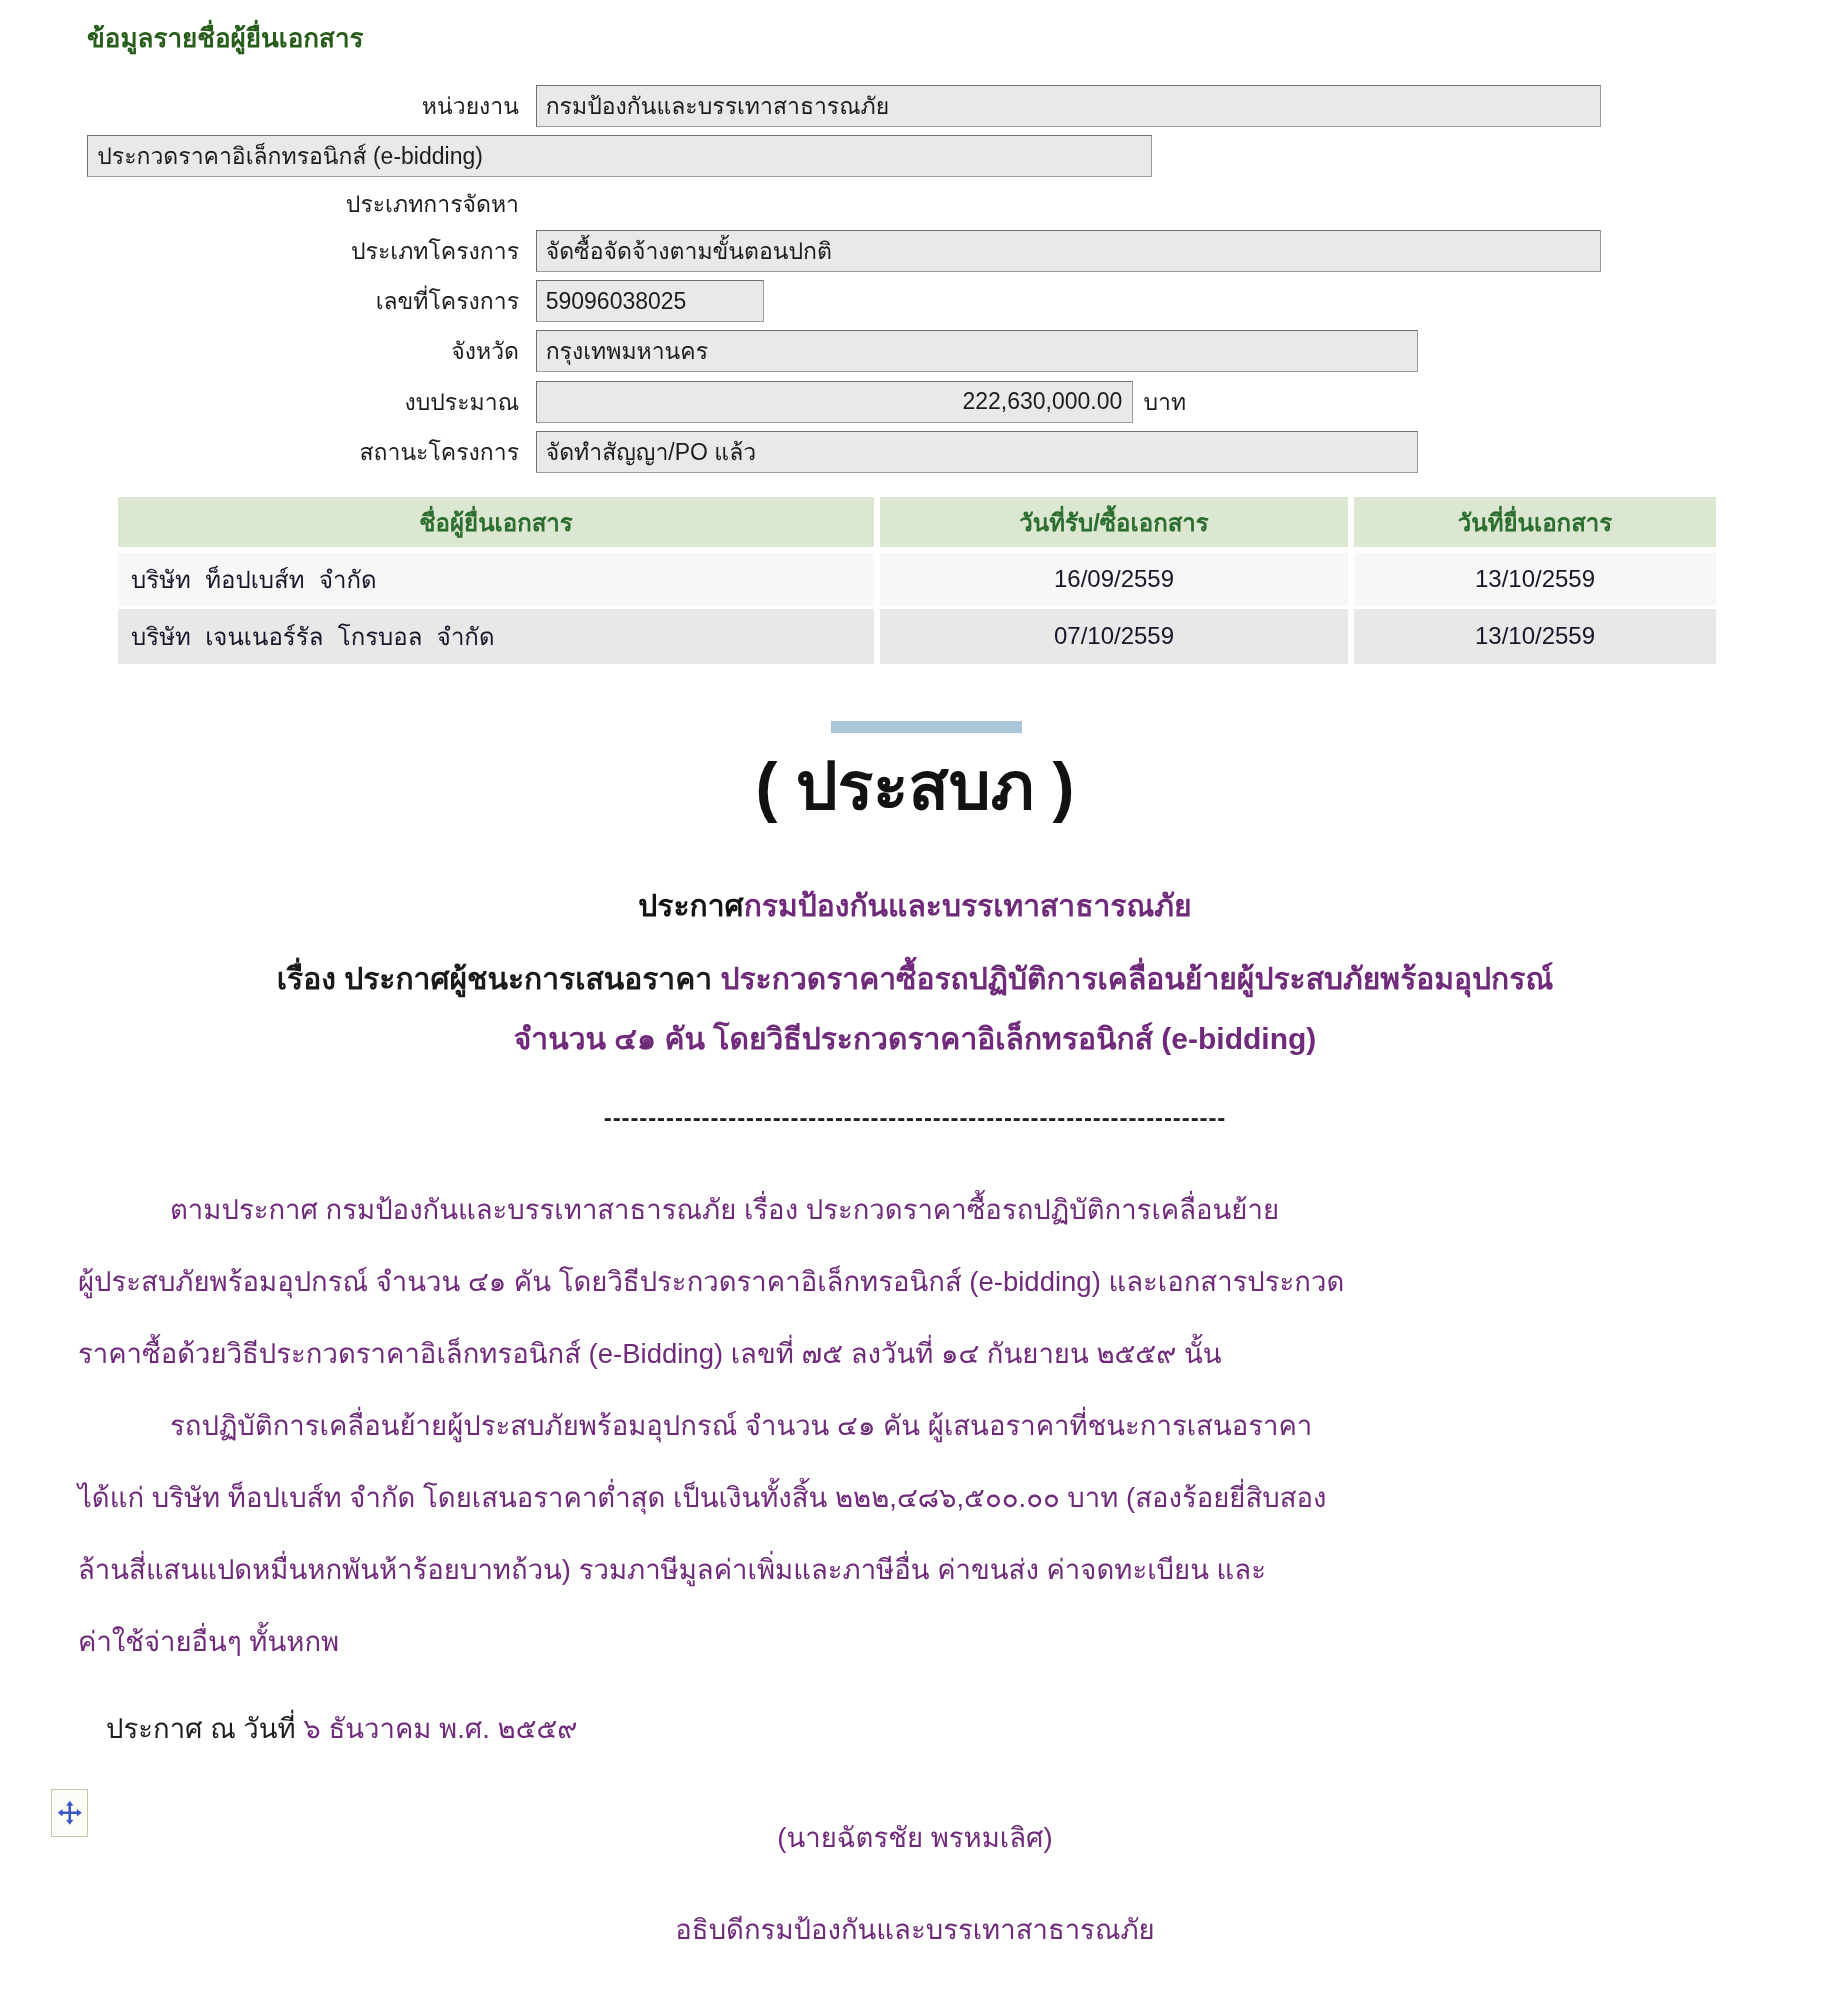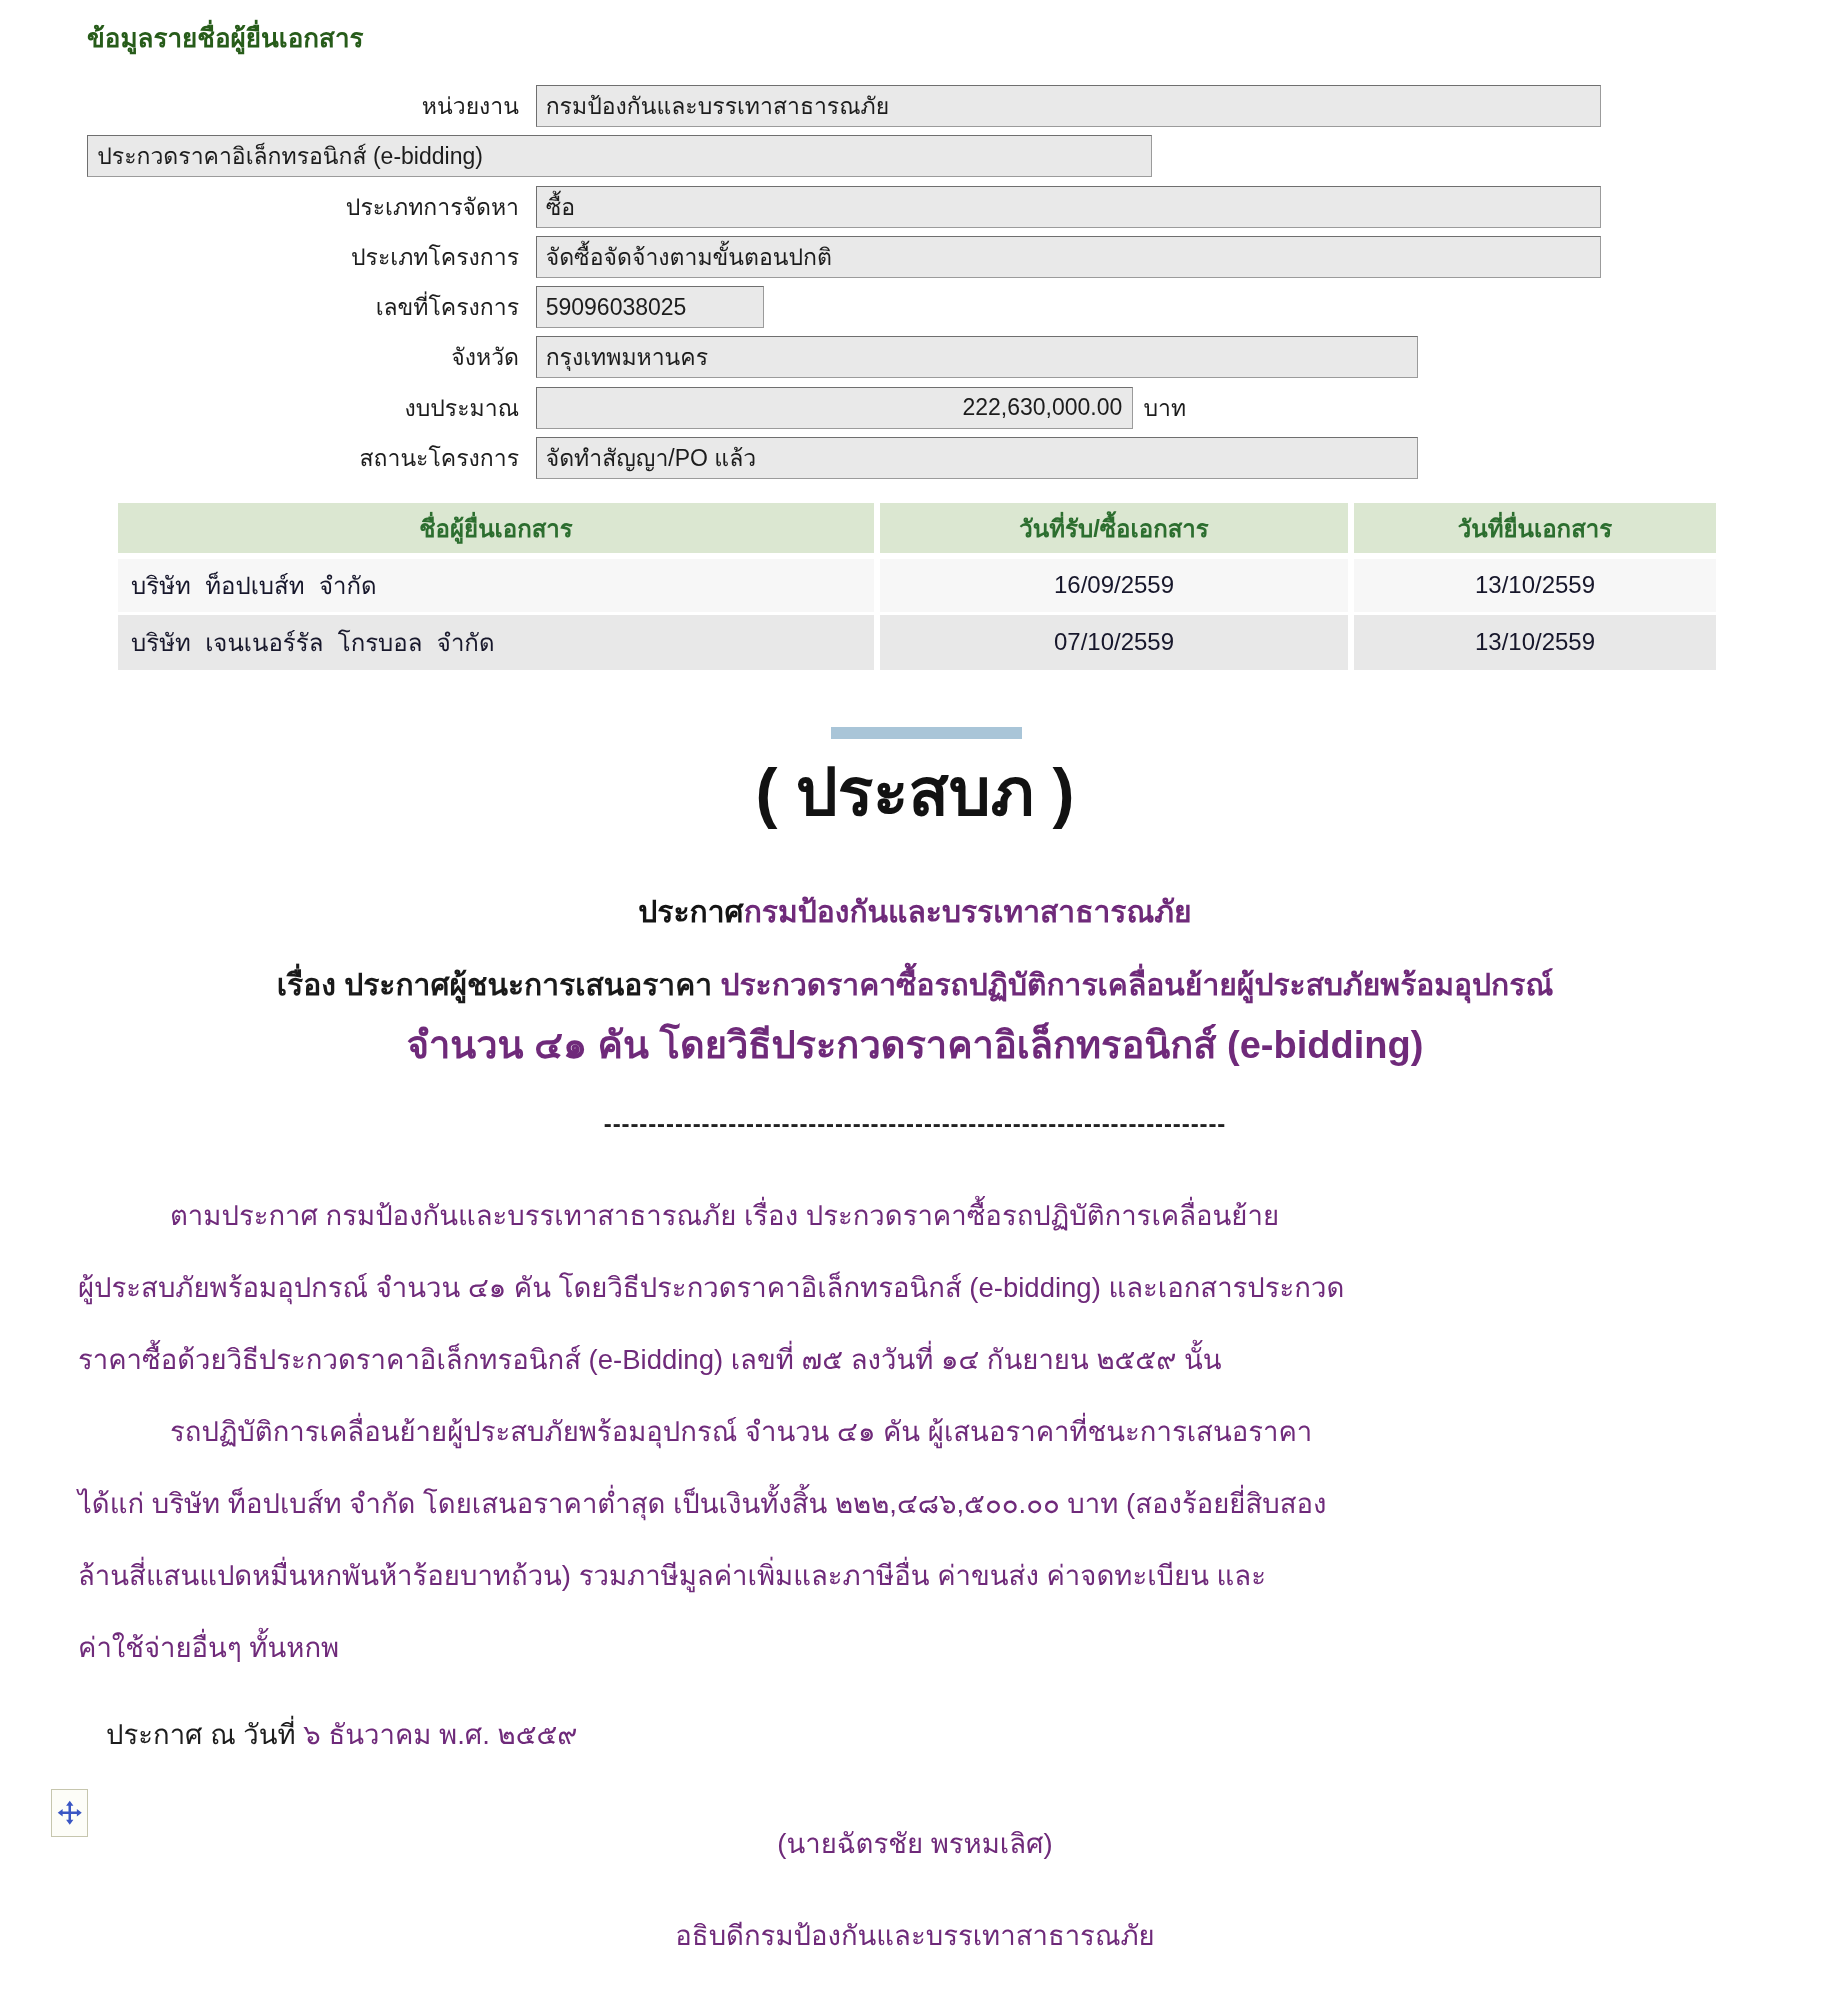--- a/index.html
+++ b/index.html
@@ -103,21 +103,21 @@
   .purple { color: #6f2a7a; }
   .doc-subject {
     text-align: center;
     font-size: 30px;
     font-weight: bold;
     margin-top: 24px;
     line-height: 53px;
   }
   .doc-subject-2 {
     text-align: center;
-    font-size: 38px;
+    font-size: 30px;
     font-weight: bold;
     line-height: 68px;
   }
   .divider {
     text-align: center;
     font-size: 24px;
     letter-spacing: 0.9px;
     color: #222222;
     margin-top: 31px;
     font-weight: bold;
@@ -166,21 +166,20 @@
   <div class="form">
     <div class="form-row">
       <label class="form-label">หน่วยงาน</label>
       <div class="input-box w-full">กรมป้องกันและบรรเทาสาธารณภัย</div>
     </div>
     <div class="form-row">
       <div class="input-box w-full">ประกวดราคาอิเล็กทรอนิกส์ (e-bidding)</div>
     </div>
     <div class="form-row">
       <label class="form-label">ประเภทการจัดหา</label>
-      <div class="input-box w-full">ซื้อ</div>
     </div>
     <div class="form-row">
       <label class="form-label">ประเภทโครงการ</label>
       <div class="input-box w-full">จัดซื้อจัดจ้างตามขั้นตอนปกติ</div>
     </div>
     <div class="form-row">
       <label class="form-label">เลขที่โครงการ</label>
       <div class="input-box w-num">59096038025</div>
     </div>
     <div class="form-row">

